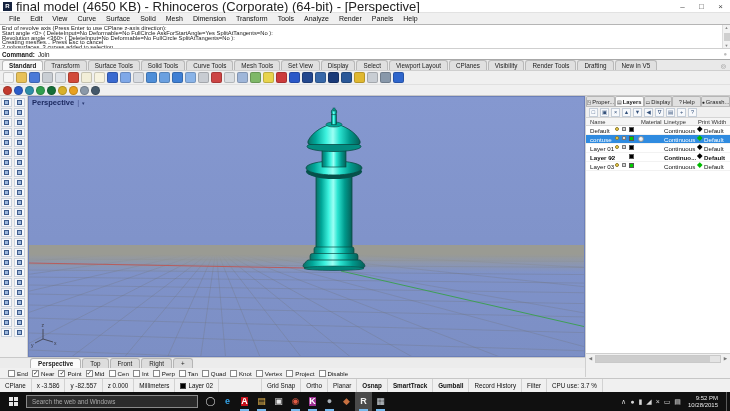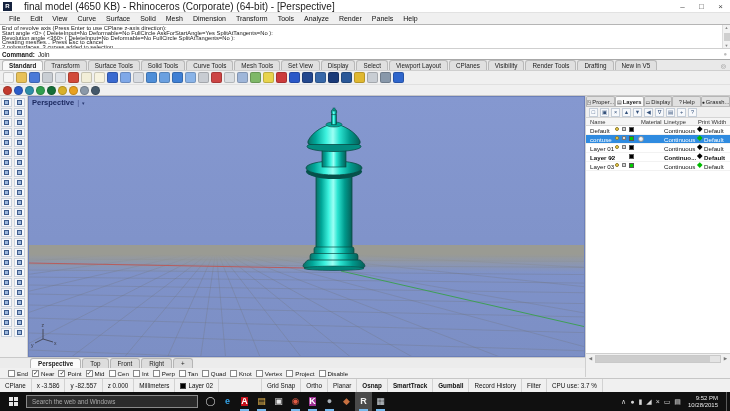--- a/index.html
+++ b/index.html
@@ -2,21 +2,21 @@
 <html><head>
 <meta charset="utf-8">
 <style>
   * { margin:0; padding:0; box-sizing:border-box; }
   html,body { width:730px; height:411px; overflow:hidden; font-family:"Liberation Sans","DejaVu Sans",sans-serif; background:#f0f0f0; }
   #app { position:relative; width:730px; height:411px; }
 
   
   .titlebar { position:absolute; top:0; left:0; width:730px; height:13px; background:#ffffff; border-bottom:1px solid #e2e2e2; display:flex; align-items:center; }
   .appicon { width:9px; height:9px; margin:0 4px 0 3px; background:#16233f; color:#fff; font-size:6px; font-weight:bold; display:flex; align-items:center; justify-content:center; }
-  .wtitle { font-size:10px; color:#222; white-space:nowrap;margin-left:8px; }
+  .wtitle { font-size:13px; color:#222; white-space:nowrap; }
   .wctrls { margin-left:auto; display:flex; }
   .wbtn { width:19px; height:12px; font-size:8px; color:#444; display:flex; align-items:center; justify-content:center; }
 
   
   .menubar { position:absolute; top:13px; left:0; width:730px; height:11px; background:#f0f0f0; display:flex; align-items:center; padding-left:4px; }
   .menu-item { font-size:7px; color:#111; padding:0 5px; }
 
   
   .cmdhistory { position:absolute; top:24px; left:0; width:730px; height:25px; background:#fff; border-top:1px solid #b5b5b5; border-bottom:1px solid #cfcfcf; padding:1px 10px 0 2px; overflow:hidden; }
   .cmdline { font-size:5.8px; line-height:4.8px; color:#1a1a1a; white-space:nowrap; }

